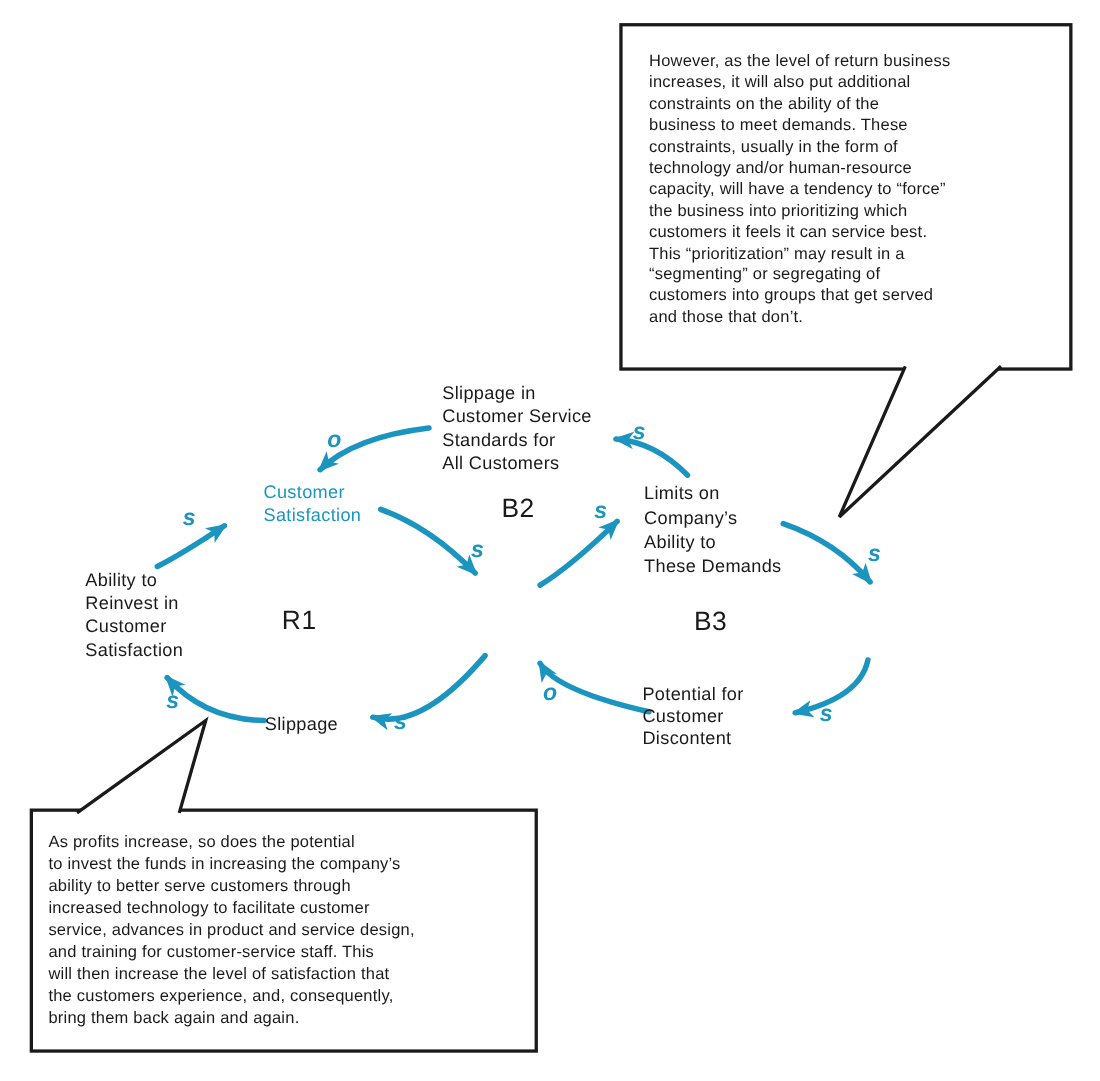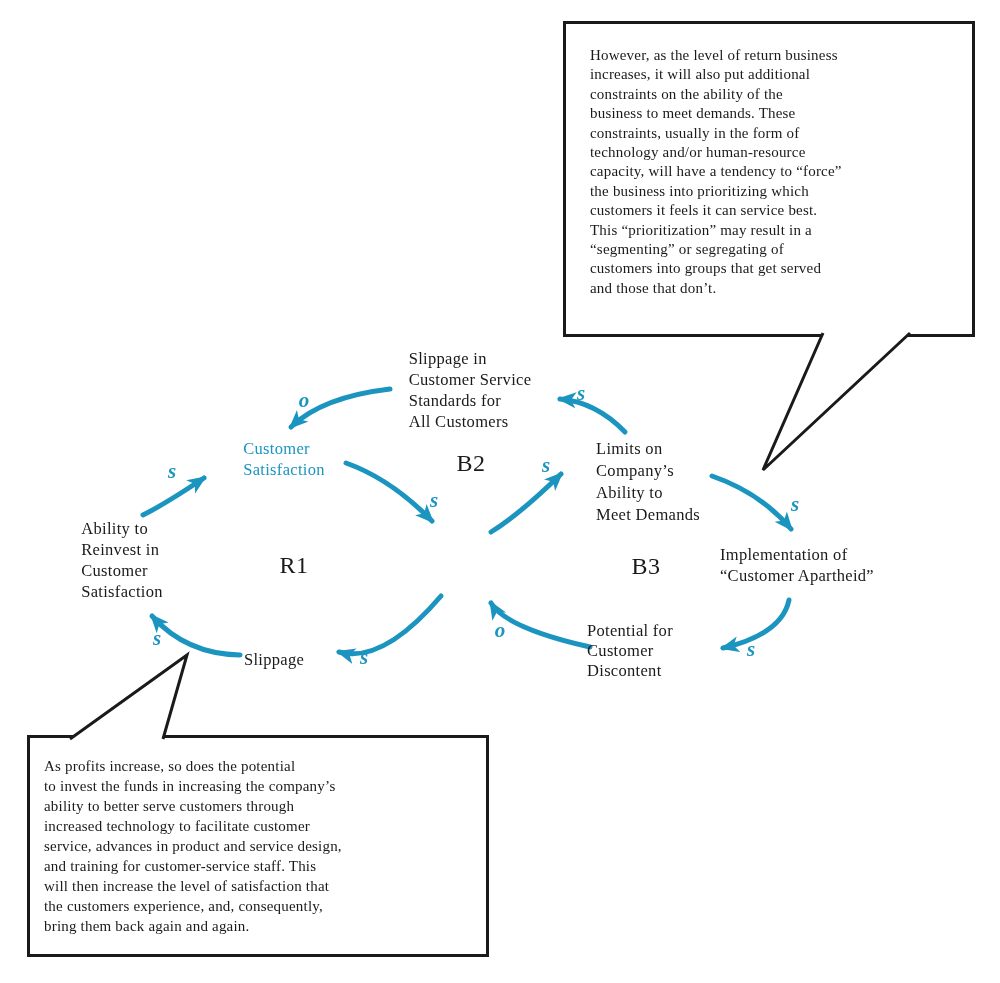--- a/index.html
+++ b/index.html
@@ -1,21 +1,21 @@
 <!DOCTYPE html>
 <html><head>
 <meta charset="utf-8">
 <style>
   html, body { margin: 0; padding: 0; background: #ffffff; }
   .canvas {
     position: relative;
     width: 1000px;
     height: 983px;
     background: #ffffff;
-    font-family: Liberation Serif, serif;
+    font-family: Liberation Sans, sans-serif;
     color: #1a1a1a;
     overflow: hidden;
     border-radius: 17px;
   }
   svg.graphics {
     position: absolute;
     left: 0; top: 0;
     width: 1000px; height: 983px;
     z-index: 2;
     pointer-events: none;
@@ -128,29 +128,27 @@
 Satisfaction</div>
   <div class="node accent" style="left:284px; top:438px;">Customer
 Satisfaction</div>
   <div class="node" style="left:470px; top:348px;">Slippage in
 Customer Service
 Standards for
 All Customers</div>
   <div class="node" style="left:648px; top:438px; line-height:22px;">Limits on
 Company’s
 Ability to
-Meet Demands</div>
-  <div class="node" style="left:797px; top:544px;">Implementation of
-“Customer Apartheid”</div>
+These Demands</div>
   <div class="node" style="left:630px; top:621px; line-height:20px;">Potential for
 Customer
 Discontent</div>
   <div class="node" style="left:274px; top:649px;">Slippage</div>
 
-  <div class="loop-label" style="left:294px; top:565px;">R1</div>
+  <div class="loop-label" style="left:272px; top:565px;">R1</div>
   <div class="loop-label" style="left:471px; top:463px;">B2</div>
   <div class="loop-label" style="left:646px; top:566px;">B3</div>
 
   <div class="polarity" style="left:172px; top:471px;">s</div>
   <div class="polarity" style="left:304px; top:400px;">o</div>
   <div class="polarity" style="left:434px; top:500px;">s</div>
   <div class="polarity" style="left:546px; top:465px;">s</div>
   <div class="polarity" style="left:581px; top:393px;">s</div>
   <div class="polarity" style="left:795px; top:504px;">s</div>
   <div class="polarity" style="left:751px; top:649px;">s</div>

